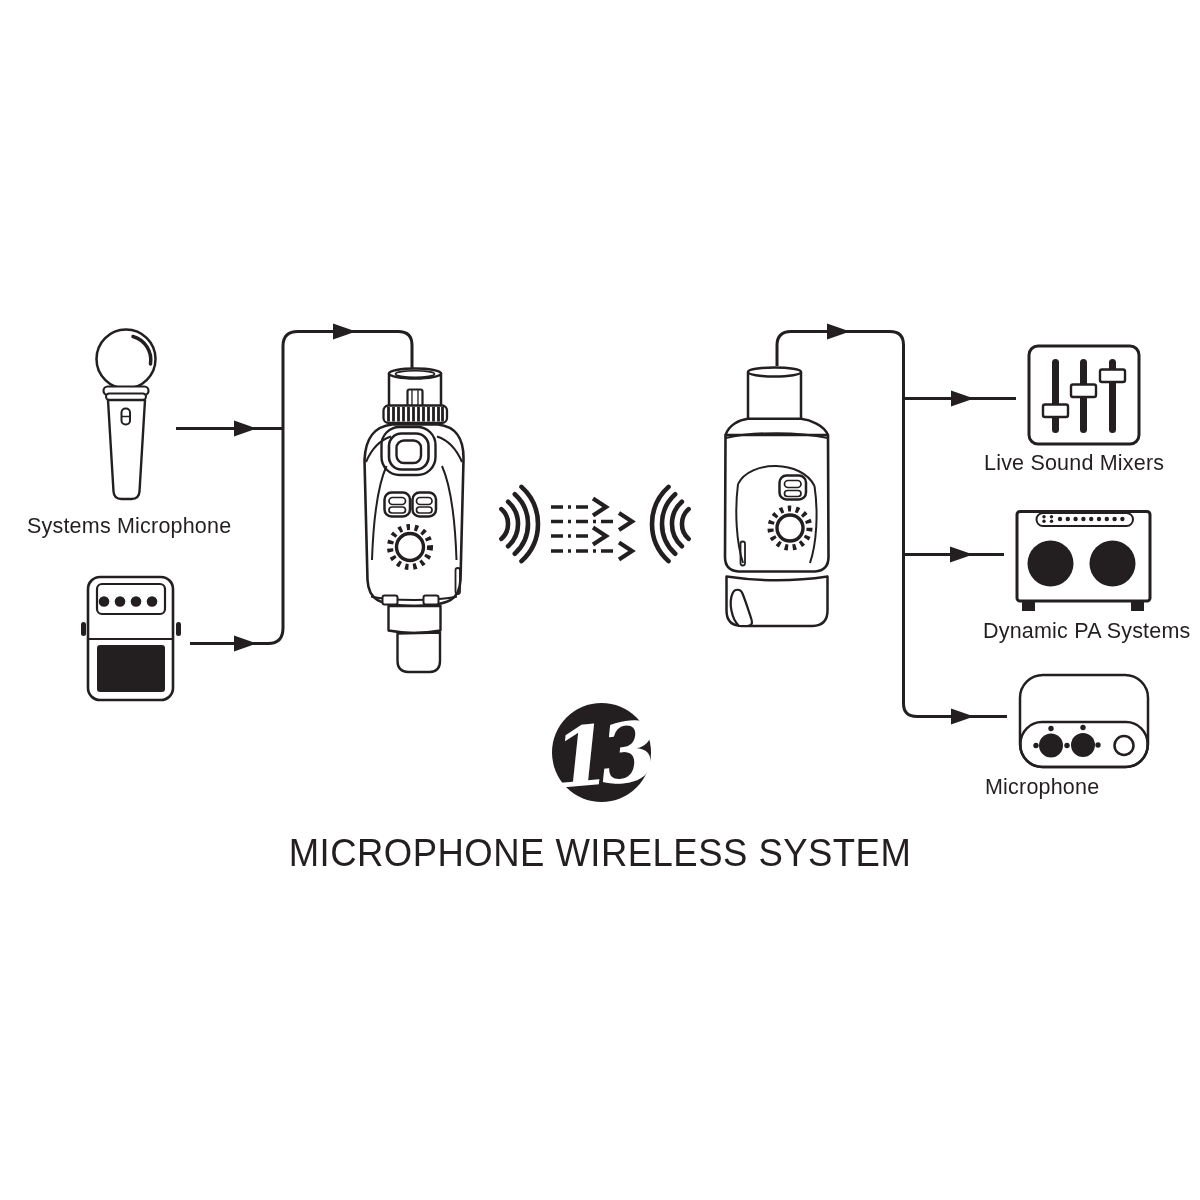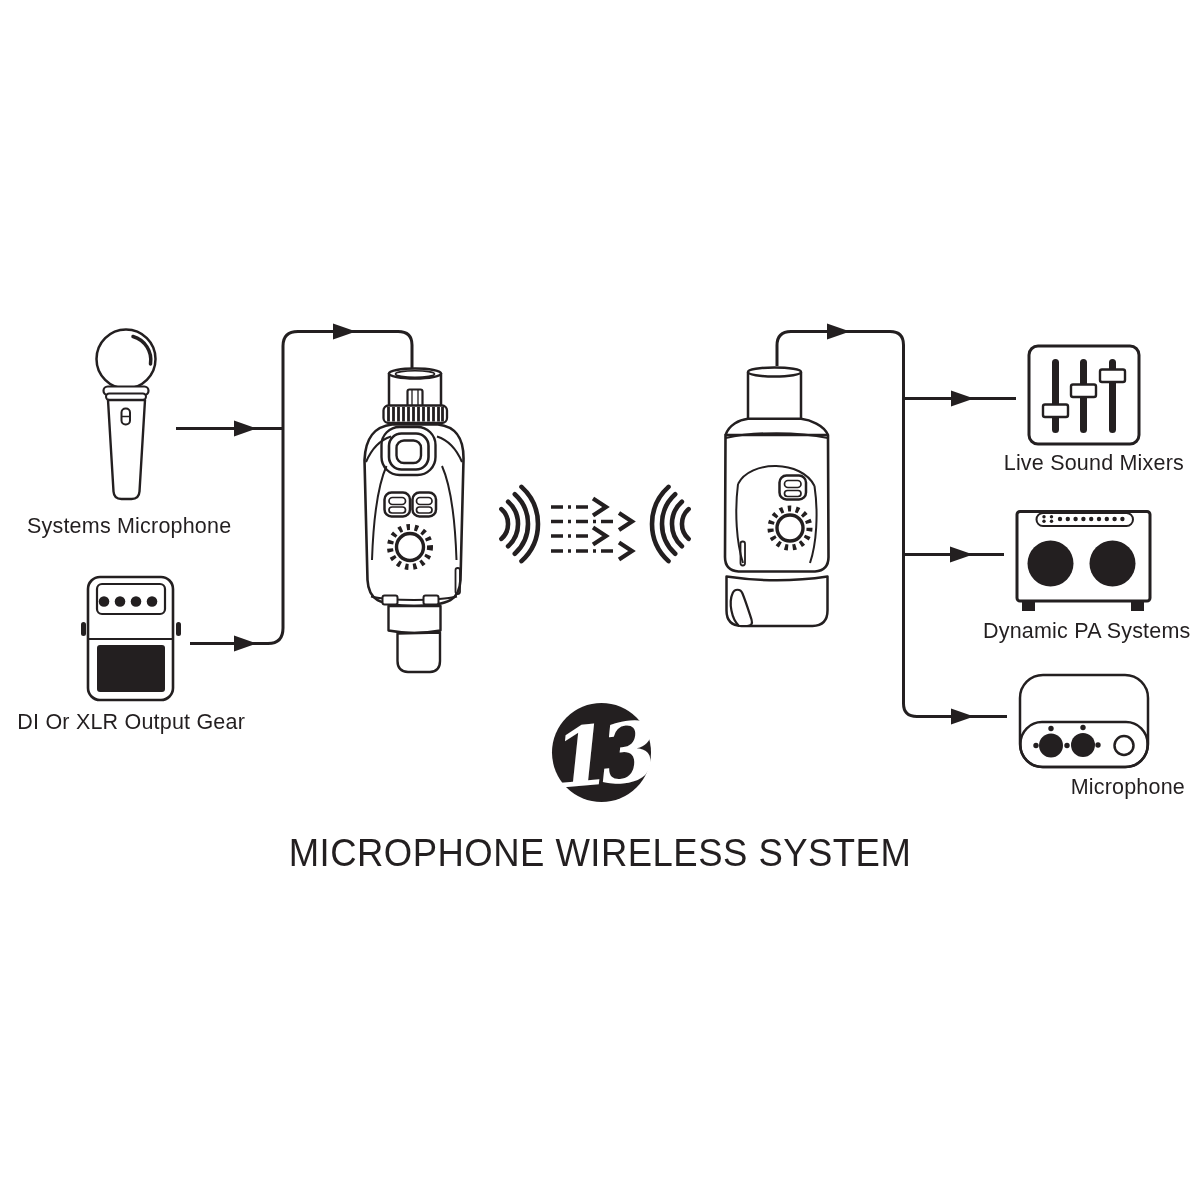--- a/index.html
+++ b/index.html
@@ -2,21 +2,21 @@
 <html><head>
 <meta charset="utf-8">
 <style>
   html,body{margin:0;padding:0;background:#ffffff;}
   .canvas{
     position:relative;width:1200px;height:1200px;background:#ffffff;overflow:hidden;
     font-family:"Liberation Sans", sans-serif;color:#231f20;
   }
   .art{position:absolute;left:0;top:0;}
   .label{
-    position:absolute;text-align:right;font-size:21.5px;line-height:1.2;
+    position:absolute;text-align:left;font-size:21.5px;line-height:1.2;
     color:#231f20;letter-spacing:0.2px;white-space:nowrap;
   }
   .title{
     position:absolute;left:0;top:833px;width:1200px;text-align:center;
     font-size:38px;line-height:1.1;color:#231f20;letter-spacing:0.5px;
     transform:scaleX(0.96);white-space:nowrap;
   }
   svg .ln{fill:none;stroke:#231f20;}
   svg .fw{fill:#ffffff;stroke:#231f20;}
   svg .fi{fill:#231f20;stroke:none;}
@@ -201,19 +201,18 @@
       <circle class="ln" stroke-width="2.5" cx="1124" cy="745.5" r="9.5"></circle>
     </g>
 
     <g>
       <circle class="fi" cx="601.5" cy="752.5" r="49.5"></circle>
       <text class="logo-mark" x="600" y="784" font-size="82" letter-spacing="-10" text-anchor="middle" transform="rotate(-5 601 752)">13</text>
     </g>
   </svg>
 
   <div class="label" style="left:27px;top:514px;width:200px;">Systems Microphone</div>
-  <div class="label" style="left:5px;top:710px;width:240px;">DI Or XLR Output Gear</div>
   <div class="label" style="left:984px;top:451px;width:200px;">Live Sound Mixers</div>
   <div class="label" style="left:983px;top:619px;width:200px;">Dynamic PA Systems</div>
   <div class="label" style="left:985px;top:775px;width:200px;">Microphone</div>
 
   <div class="title">MICROPHONE WIRELESS SYSTEM</div>
 </div>
 
 </body></html>

